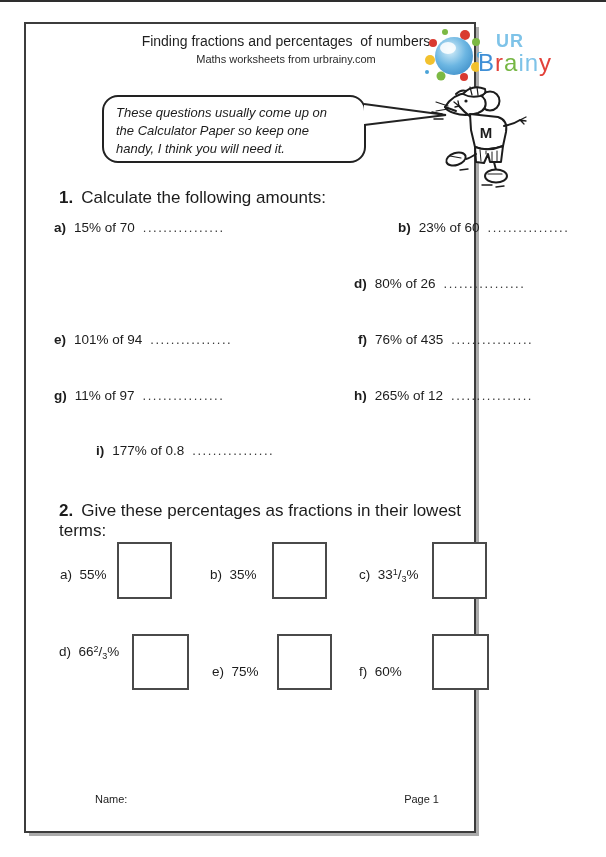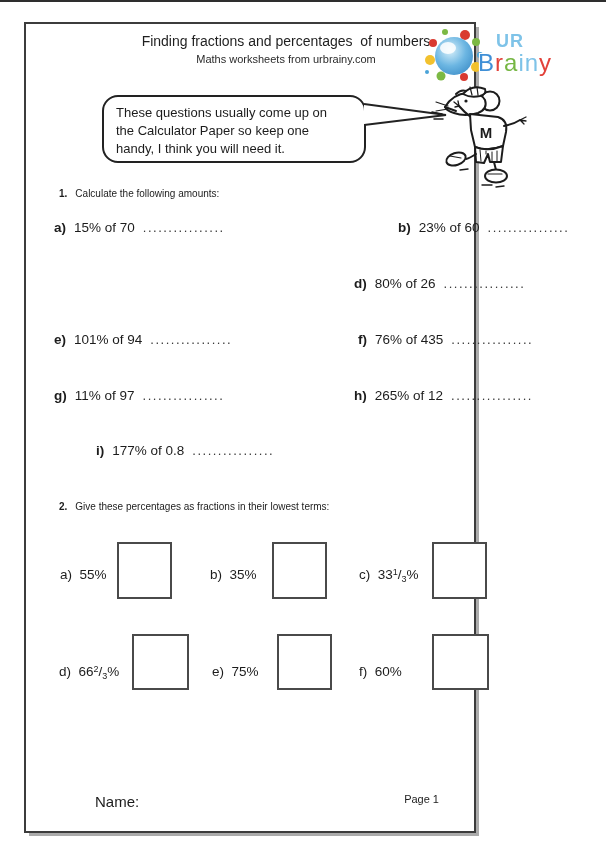--- a/index.html
+++ b/index.html
@@ -12,33 +12,33 @@
   .title{font-size:14px;color:#1f1f1f;white-space:pre;}
   .subtitle{font-size:11px;margin-top:4px;color:#2a2a2a;}
   .logo{position:absolute;left:396px;top:1px;width:160px;height:62px;}
   .logo-sphere{position:absolute;left:2px;top:2px;}
   .logo-ur{position:absolute;left:74px;top:6px;font-size:18px;font-weight:bold;letter-spacing:1px;
            text-shadow:-1px -1px 0 #fff,1px -1px 0 #fff,-1px 1px 0 #fff,1px 1px 0 #fff;}
   .logo-brainy{position:absolute;left:56px;top:24px;font-size:24px;font-weight:normal;letter-spacing:1px;
            text-shadow:-1px -1px 0 #fff,1px -1px 0 #fff,-1px 1px 0 #fff,1px 1px 0 #fff;}
   .bubble{position:absolute;left:76px;top:71px;width:264px;height:68px;box-sizing:border-box;
           border:2px solid #222;border-radius:16px;padding:7px 12px;font-size:13px;line-height:18px;}
-  .bubble-line{white-space:nowrap;}
+  .bubble-line{white-space:nowrap;font-style:italic;}
   .tail{position:absolute;left:338px;top:78px;}
   .mouse{position:absolute;left:404px;top:58px;}
-  .qhead{position:absolute;font-size:10px;}
+  .qhead{position:absolute;font-size:17px;}
   .qhead b{margin-right:8px;}
   .qitem{position:absolute;font-size:13.5px;white-space:nowrap;}
   .qitem b{margin-right:8px;}
   .dots{margin-left:8px;letter-spacing:1.5px;color:#3a3a3a;font-size:13px;}
   .q2item{position:absolute;font-size:13.5px;white-space:nowrap;}
   .ansbox{position:absolute;box-sizing:border-box;border:2px solid #4a4a4a;background:#fff;}
   .sup{font-size:9px;vertical-align:4px;}
   .sub{font-size:9px;vertical-align:-3px;}
-  .footer-name{position:absolute;left:69px;top:769px;font-size:15px;}
+  .footer-name{position:absolute;left:69px;top:769px;font-size:11px;}
   .footer-page{position:absolute;right:35px;top:769px;font-size:11px;}
   .bold{font-weight:normal;}
 </style>
 </head>
 <body>
 
 <div class="canvas">
   <div class="topline"></div>
 
   <div class="sheet">
@@ -172,21 +172,21 @@
     <div class="q2item" style="left:184px;top:543px;">
       <span>b)</span>&nbsp;&nbsp;<span>35%</span>
     </div>
     <div class="ansbox" style="left:246px;top:518px;width:55px;height:57px;"></div>
 
     <div class="q2item" style="left:333px;top:543px;">
       <span>c)</span>&nbsp;&nbsp;<span>33</span><span class="sup">1</span><span>/</span><span class="sub">3</span><span>%</span>
     </div>
     <div class="ansbox" style="left:406px;top:518px;width:55px;height:57px;"></div>
 
-    <div class="q2item" style="left:33px;top:640px;">
+    <div class="q2item" style="left:33px;top:620px;">
       <span>d)</span>&nbsp;&nbsp;<span>66</span><span class="sup">2</span><span>/</span><span class="sub">3</span><span>%</span>
     </div>
     <div class="ansbox" style="left:106px;top:610px;width:57px;height:56px;"></div>
 
     <div class="q2item" style="left:186px;top:640px;">
       <span>e)</span>&nbsp;&nbsp;<span>75%</span>
     </div>
     <div class="ansbox" style="left:251px;top:610px;width:55px;height:56px;"></div>
 
     <div class="q2item" style="left:333px;top:640px;">

